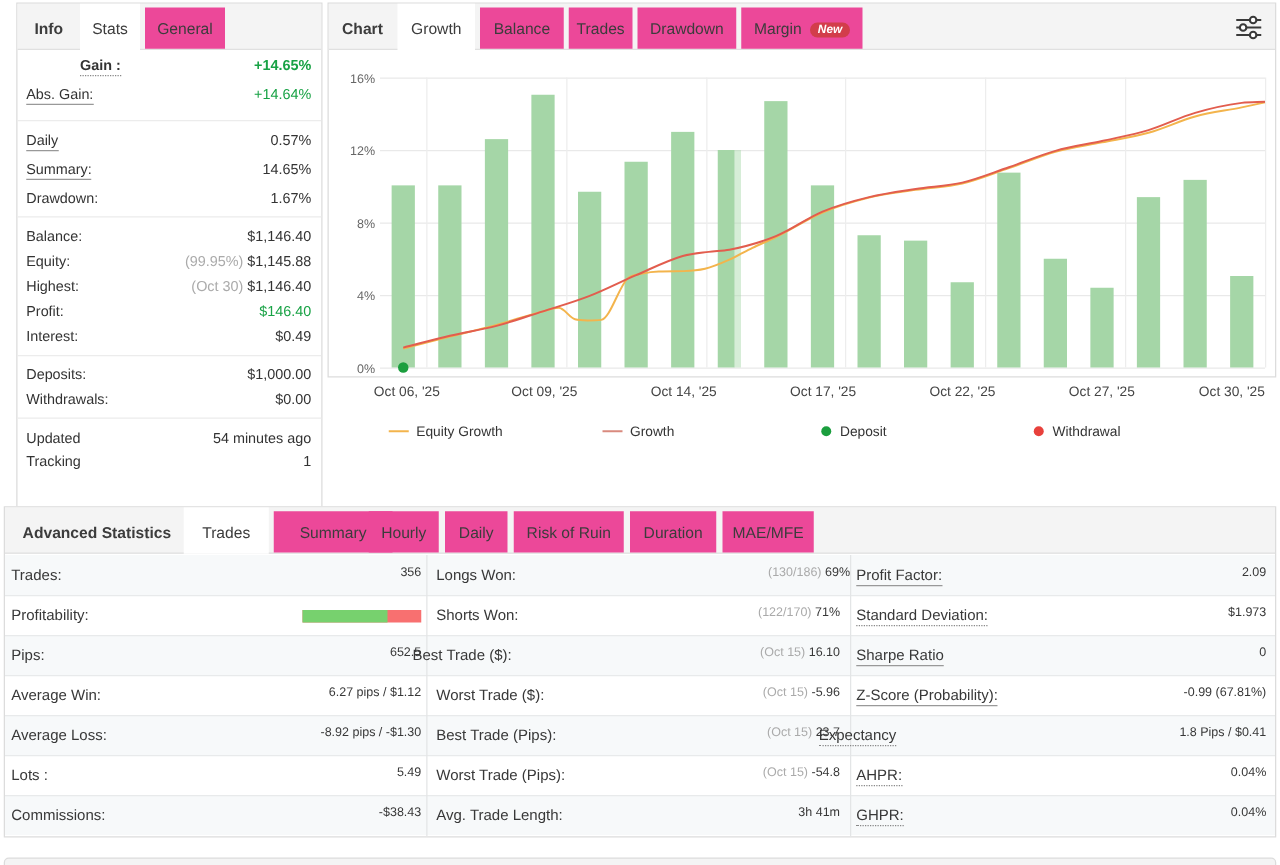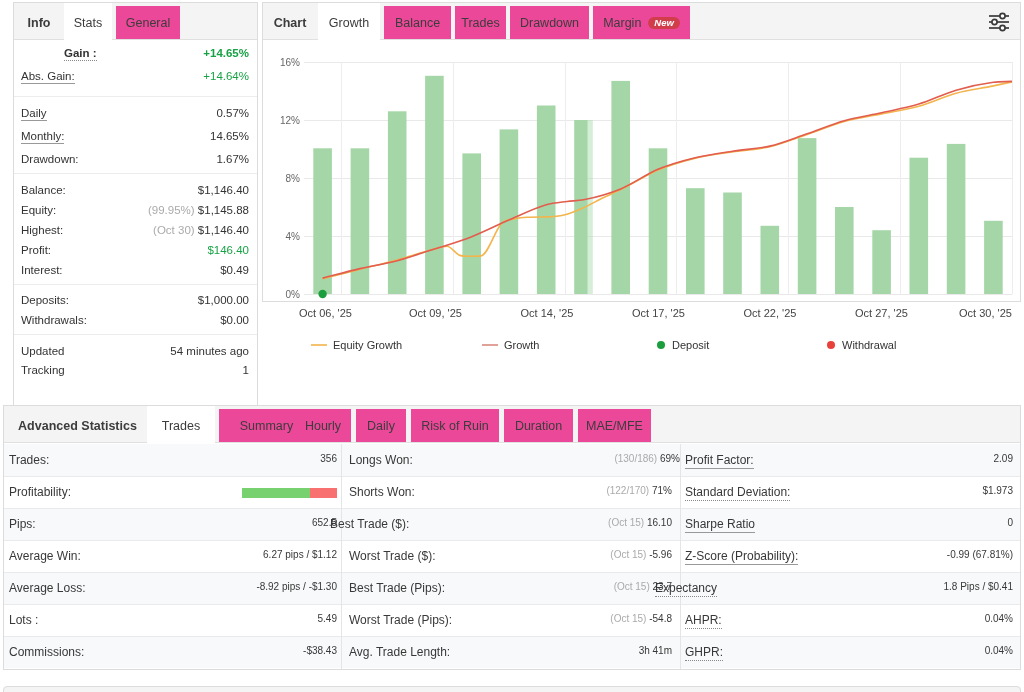--- a/index.html
+++ b/index.html
@@ -41,21 +41,21 @@
   <div class="row" style="top:67px;">
         <span class="lb"><span class="us">Abs. Gain:</span></span>
         <span class="vl green">+14.64%</span>
       </div>
   <div class="div" style="top:93px;"></div>
   <div class="row" style="top:104px;">
         <span class="lb"><span class="us">Daily</span></span>
         <span class="vl">0.57%</span>
       </div>
   <div class="row" style="top:127px;">
-        <span class="lb"><span class="us">Monthly:</span></span>
+        <span class="lb"><span class="us">Summary:</span></span>
         <span class="vl">14.65%</span>
       </div>
   <div class="row" style="top:150px;">
         <span class="lb">Drawdown:</span>
         <span class="vl">1.67%</span>
       </div>
   <div class="div" style="top:170px;"></div>
   <div class="row" style="top:181px;">
         <span class="lb">Balance:</span>
         <span class="vl">$1,146.40</span>

